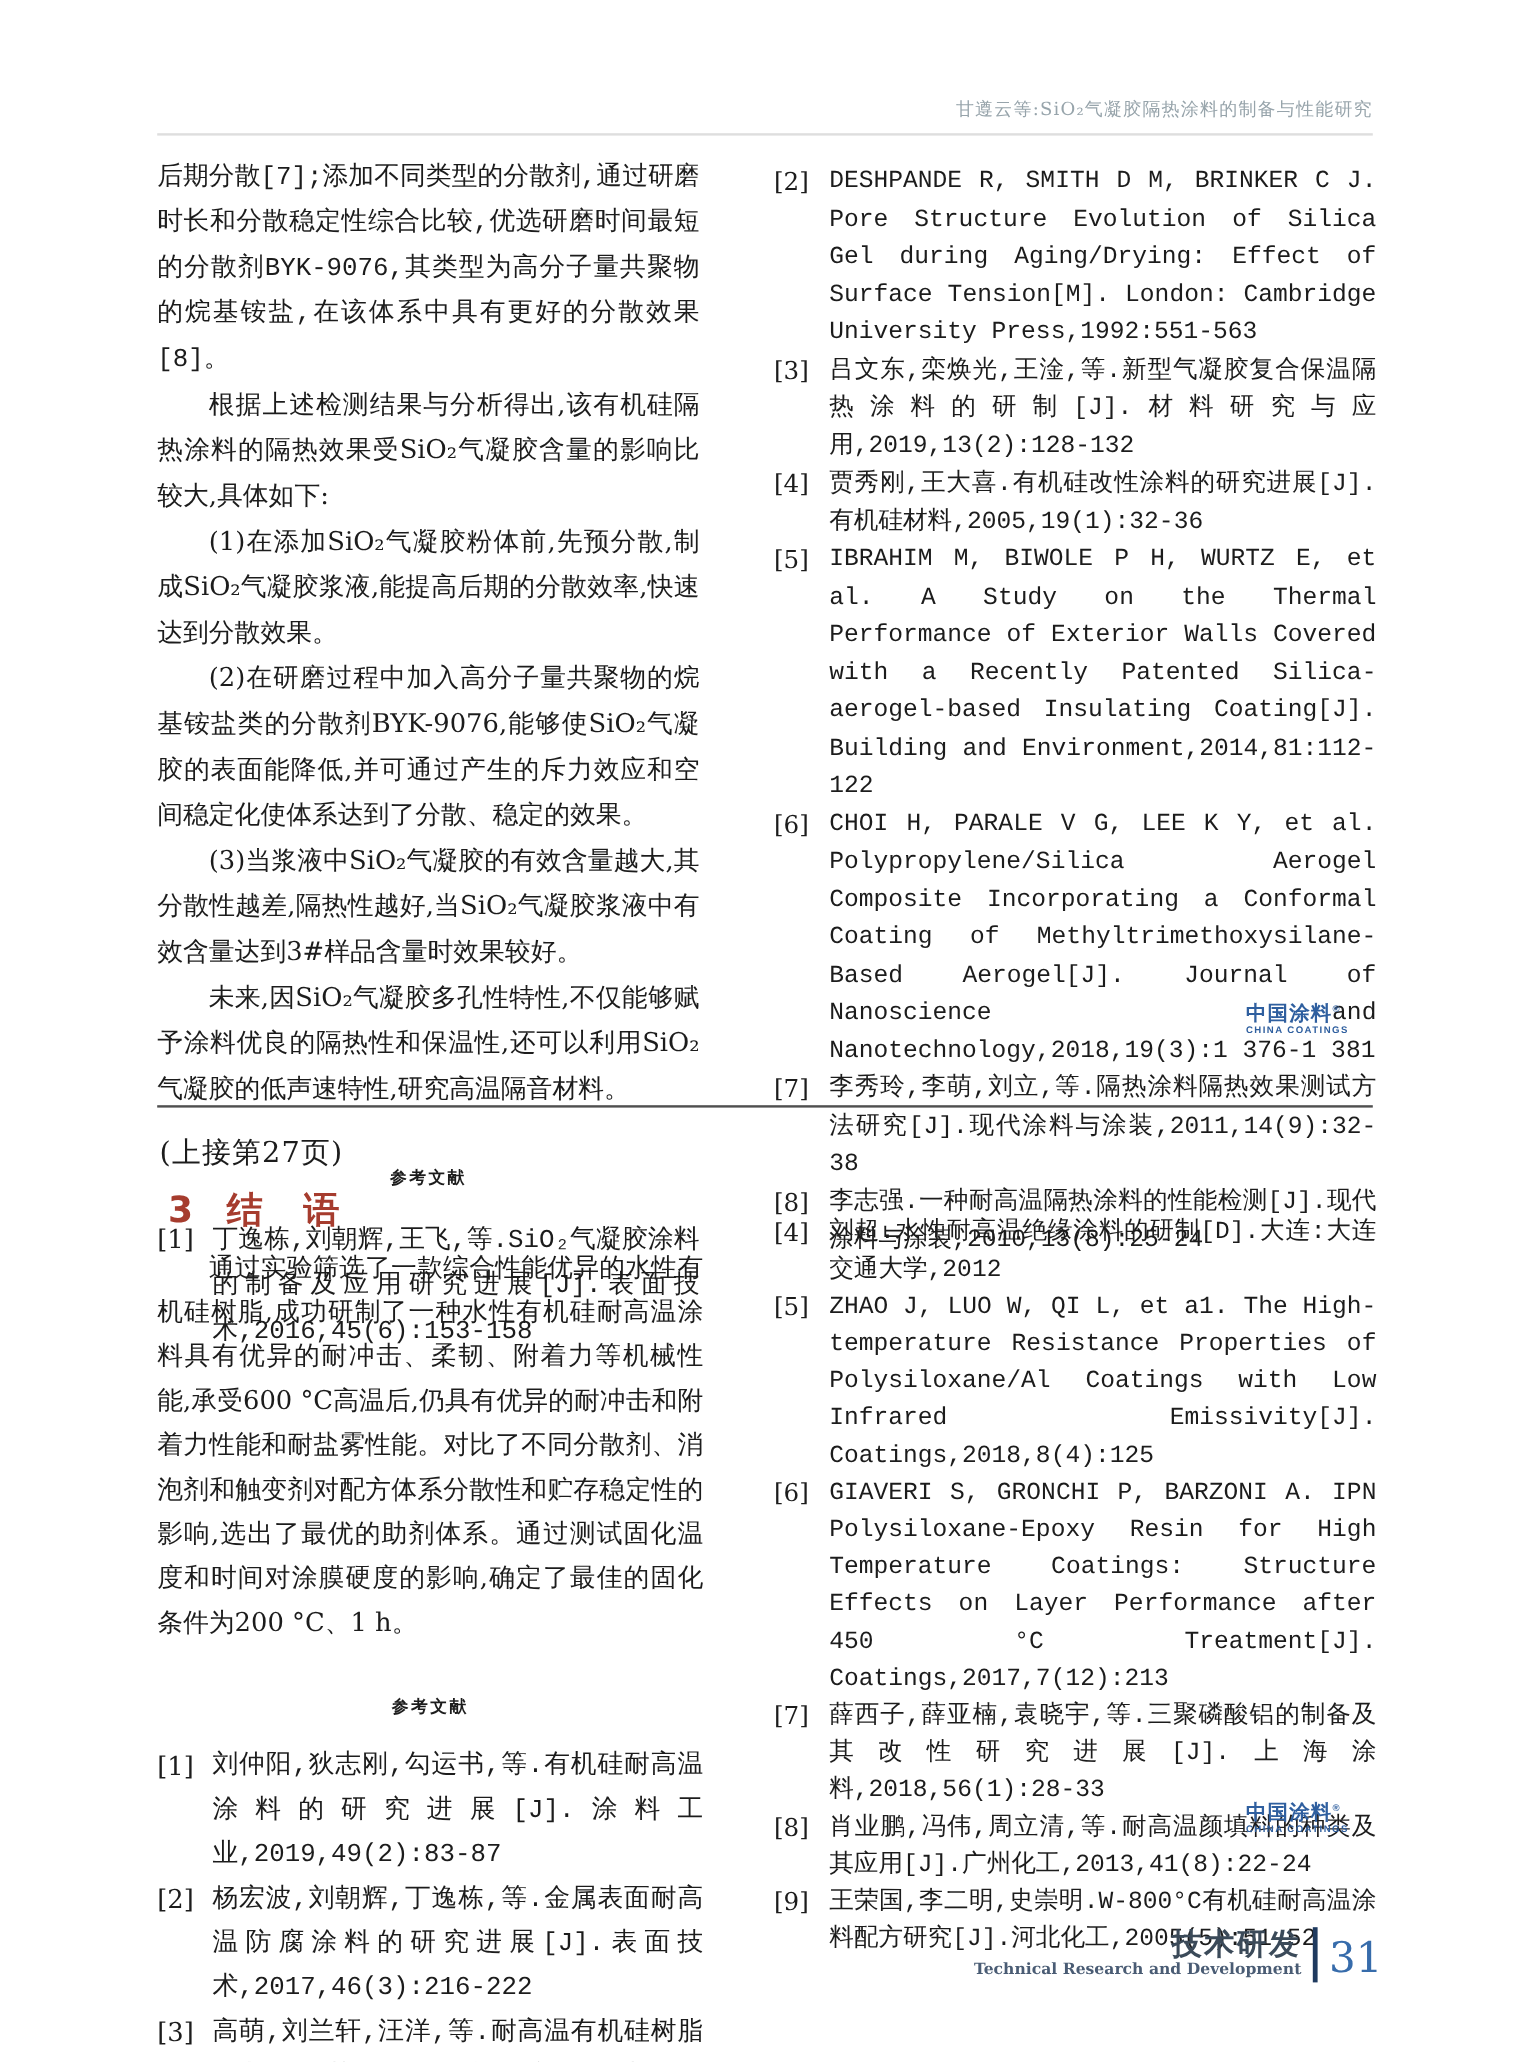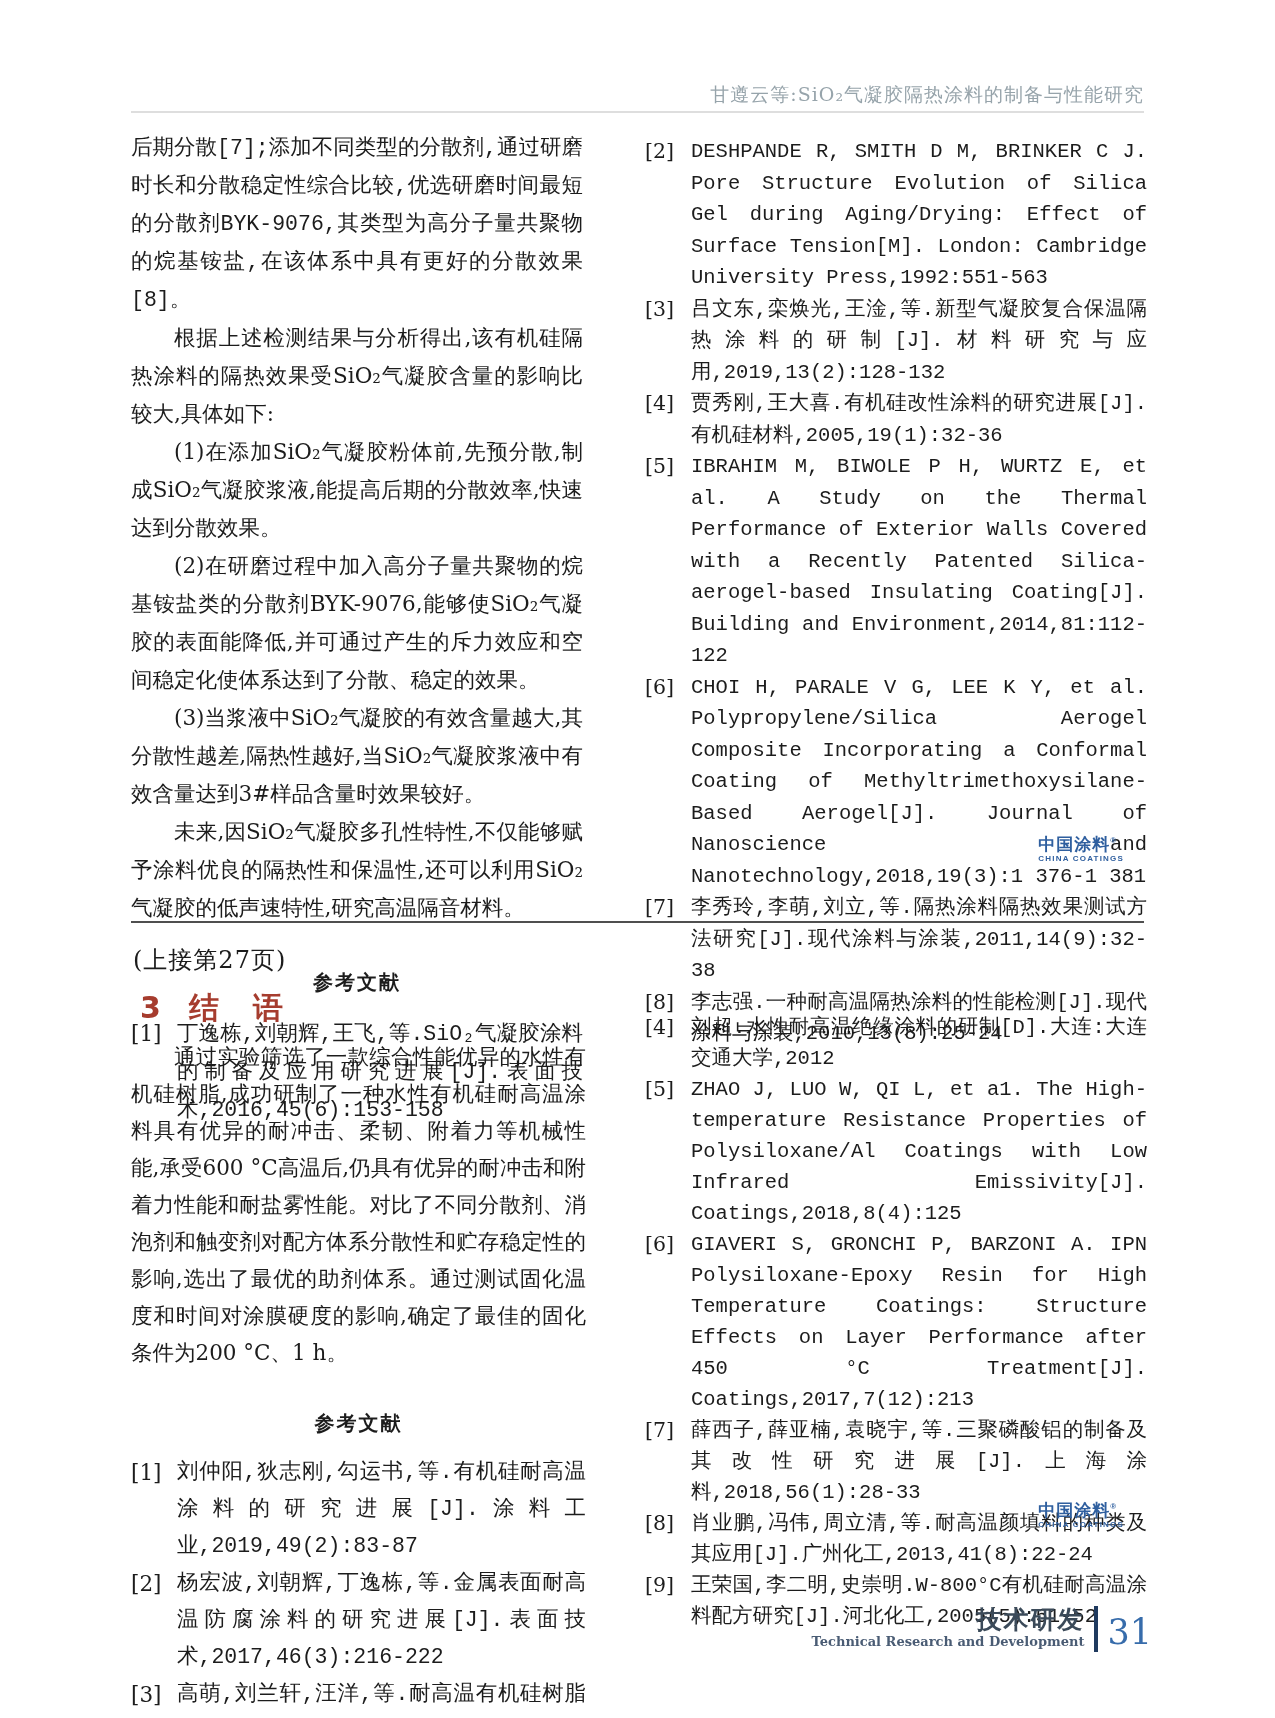--- a/index.html
+++ b/index.html
@@ -10,21 +10,21 @@
     background: #ffffff;
     font-family: "DejaVu Serif", "Liberation Serif", serif;
     color: #1c1c1c;
     overflow: hidden;
   }
   
   .header-title {
     position: absolute;
     top: 82px;
     right: 131px;
-    font-size: 19px;
+    font-size: 15px;
     letter-spacing: 1px;
     color: #97a4ab;
     font-family: "DejaVu Serif", "Liberation Serif", serif;
   }
   .header-rule {
     position: absolute;
     top: 111px;
     left: 131px;
     width: 1013px;
     height: 2px;
@@ -37,21 +37,21 @@
   .col-bottom-left{ left:131px; top:1038px; width:455px; font-size:21.5px; line-height:37px; }
   .col-bottom-right{ left:645px; top:1012px; width:502px; font-size:20.5px; line-height:31px; }
 
   .para { margin:0; text-indent:2em; }
   .paras .para:first-child { text-indent:0;font-family:Liberation Mono, monospace; }
   .col-bottom-left .para { text-indent:2em; }
 
   .refs-heading {
     font-family: "DejaVu Sans", "Liberation Sans", sans-serif;
     font-weight: bold;
-    font-size: 20px;
+    font-size: 14px;
     text-align: center;
     letter-spacing: 2px;
     margin: 36px 0 14px 0;
     text-indent: 0;
   }
   .col-bottom-left .refs-heading { margin: 34px 0 12px 0; }
 
   .ref-item { display:flex; margin:0; }
   .ref-num  { width:46px; flex:0 0 46px; }
   .ref-text { flex:1; text-align: justify; font-family: Liberation Mono, monospace; }

